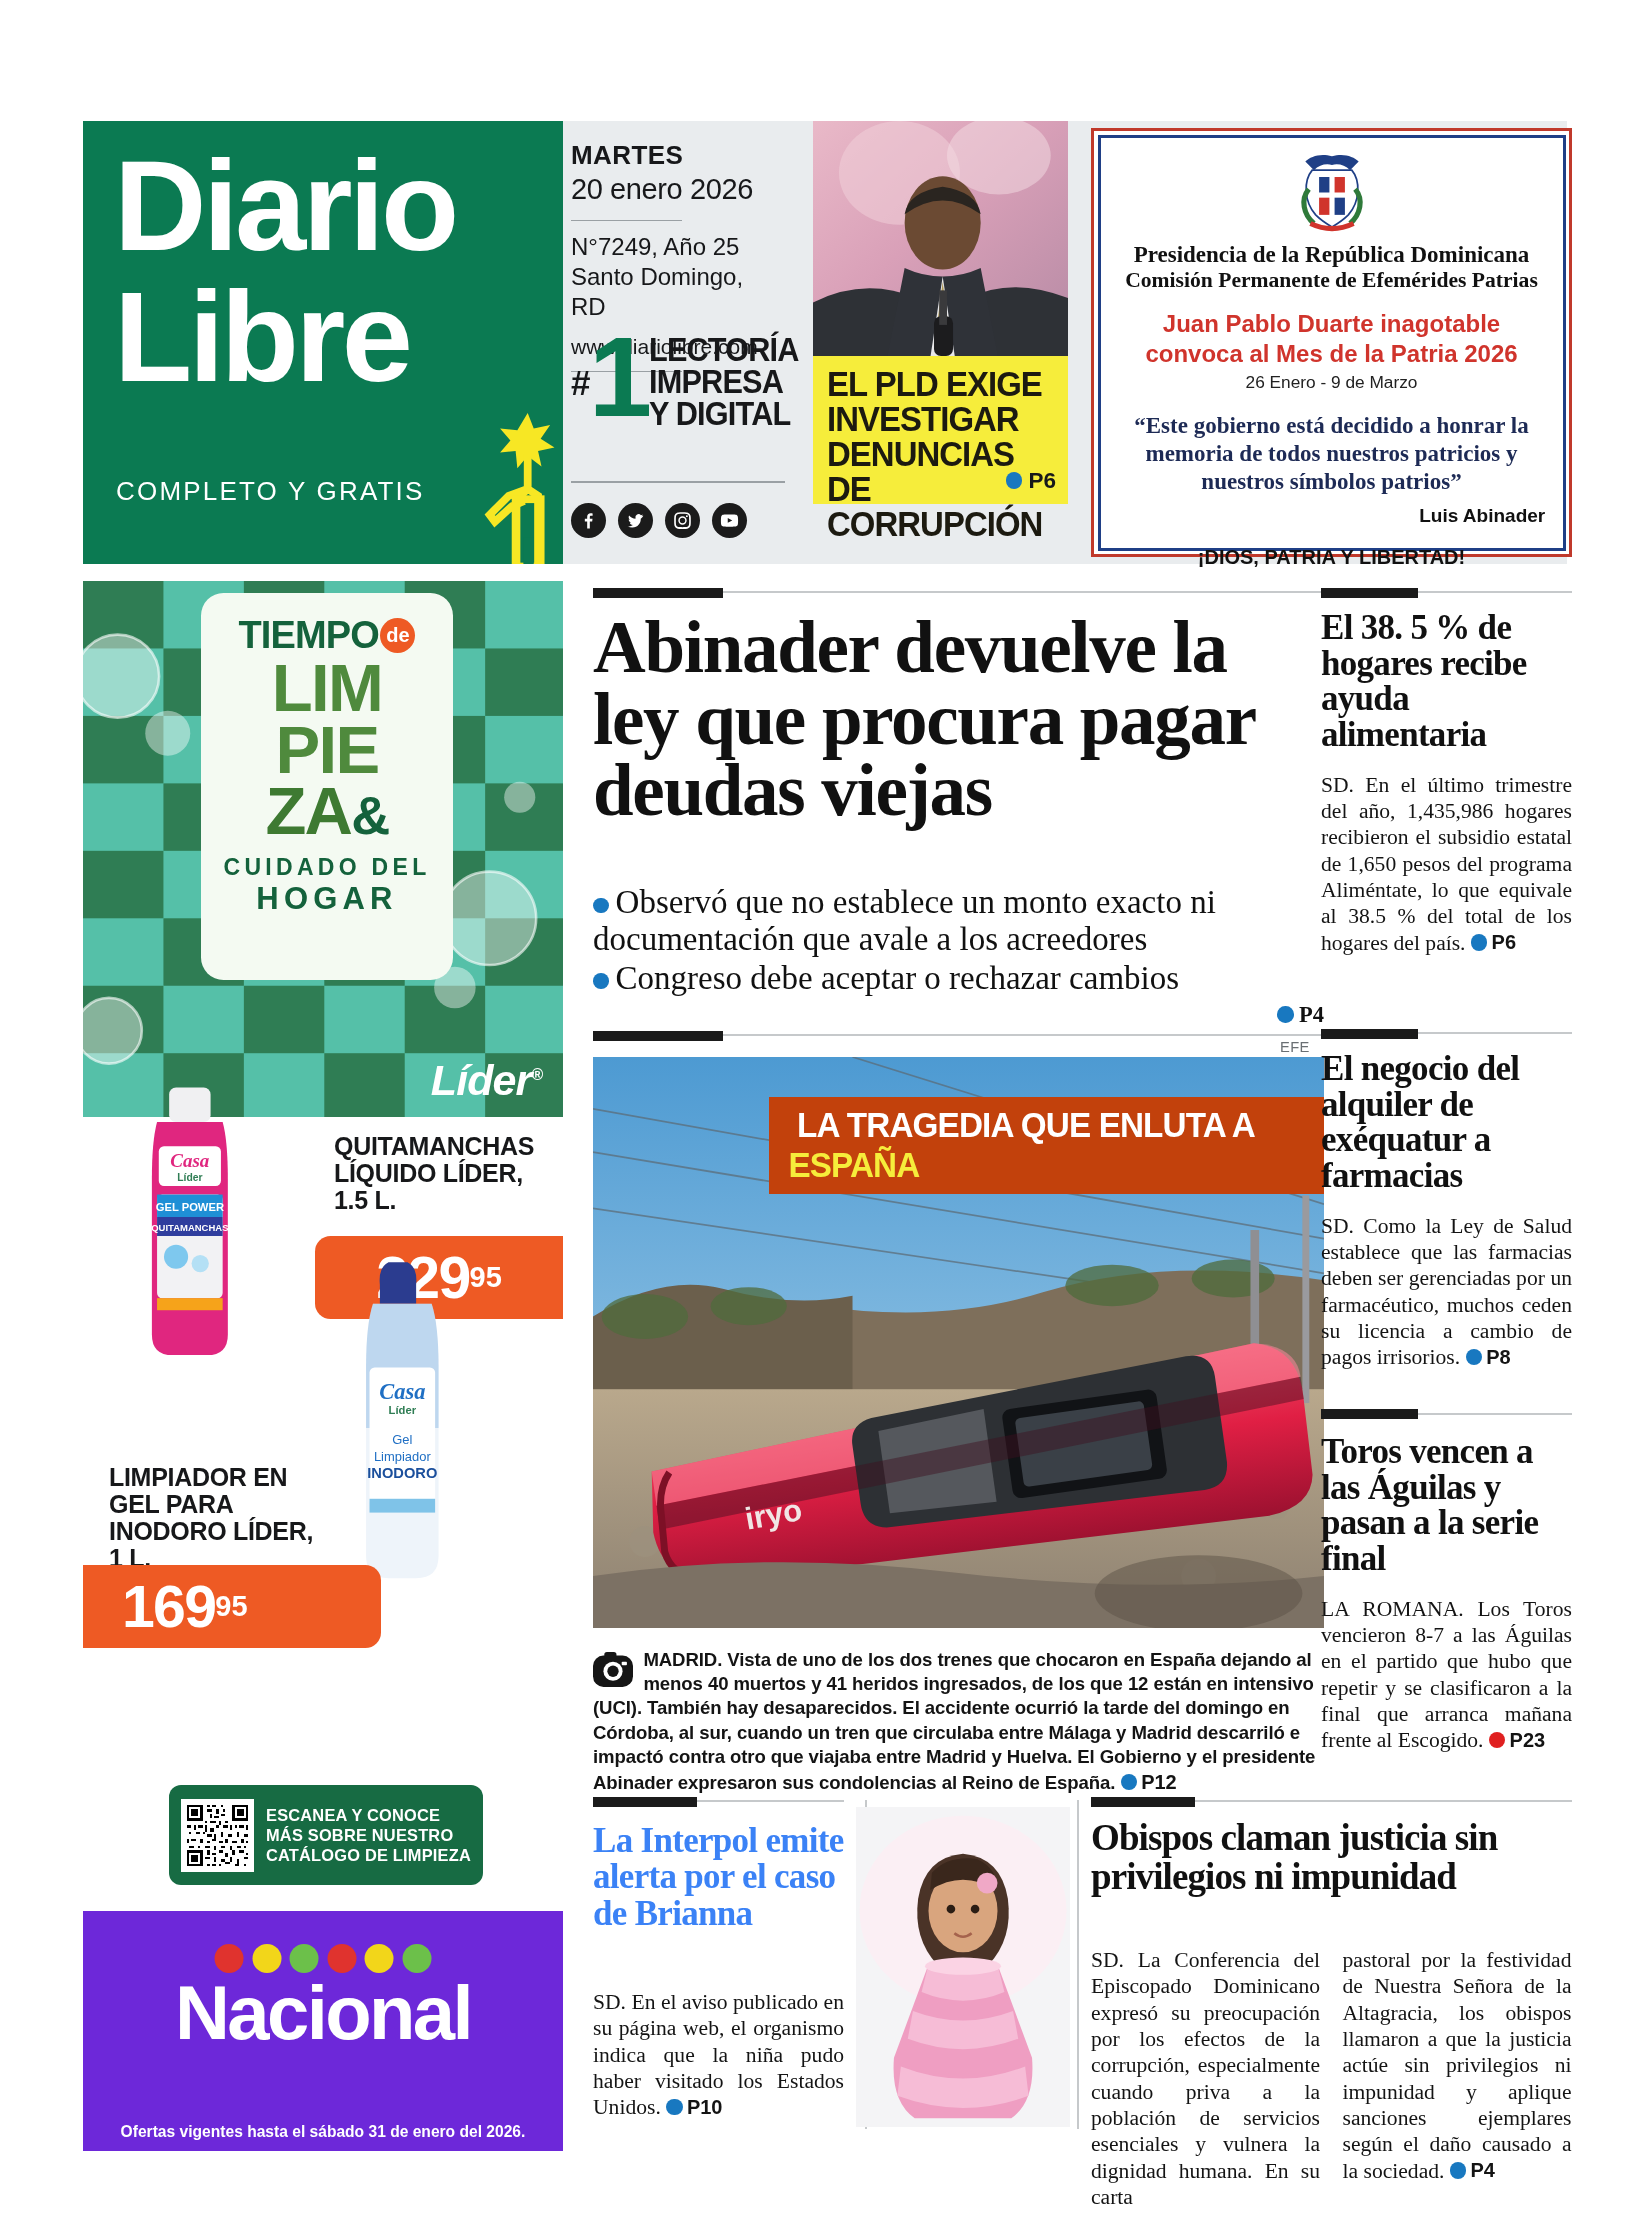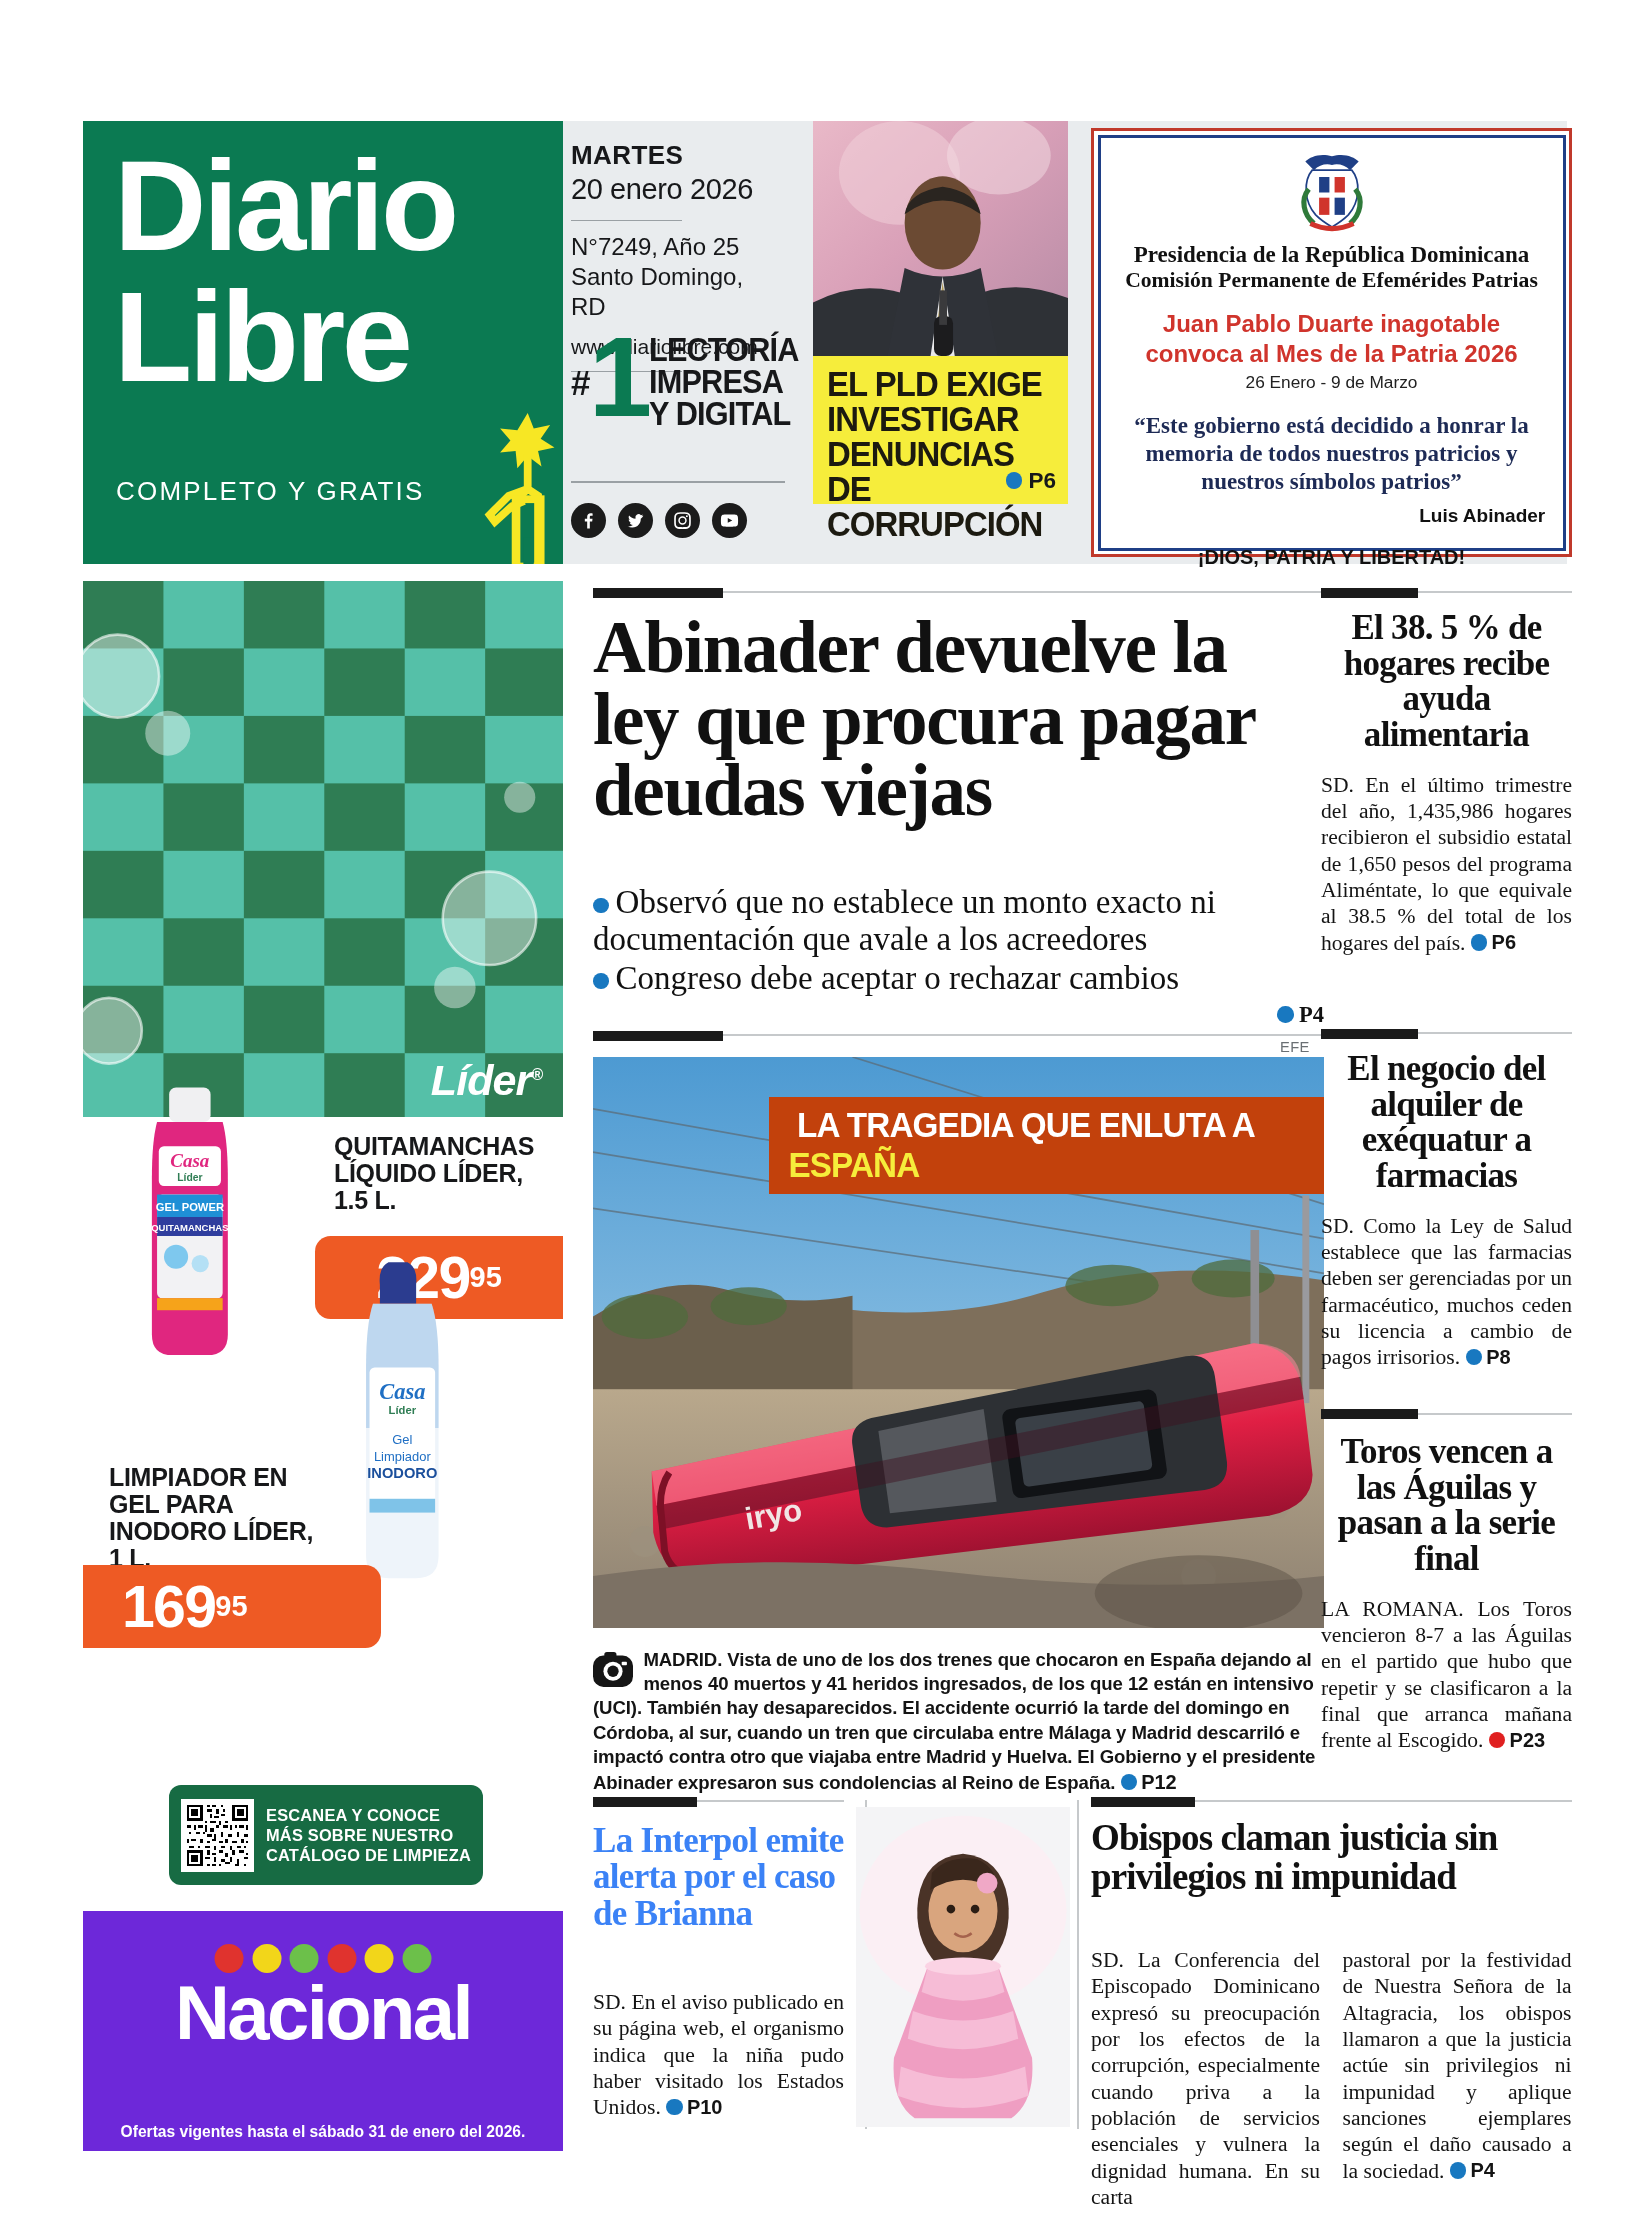--- a/index.html
+++ b/index.html
@@ -107,21 +107,21 @@
   .photo{position:absolute;left:593px;top:1057px;width:731px;height:571px;overflow:hidden;background:#8ab4d8;}
   .photo-banner{position:absolute;left:176px;top:40px;background:#c2410c;padding:7.8px 15.6px 9.5px 15.6px;}
   .photo-banner span{color:#fff;font-size:35px;font-weight:800;letter-spacing:-0.9px;transform:scaleX(.95);display:inline-block;}
   .photo-banner .hl{color:#f6ed3b;}
 
   .caption{position:absolute;left:593px;top:1648px;width:731px;font-size:18.6px;line-height:1.30;color:#141414;font-weight:600;letter-spacing:-0.1px;}
   .camicon{float:left;width:40px;height:35px;margin:3.5px 10.4px 1.7px 0;}
 
   
   .rc{position:absolute;width:251px;left:1321px;}
-  .rc-h{font-family:"Liberation Serif", serif;font-weight:700;font-size:35px;line-height:1.02;color:#111;letter-spacing:-0.7px;text-align:center;}
+  .rc-h{font-family:"Liberation Serif", serif;font-weight:700;font-size:35px;line-height:1.02;color:#111;letter-spacing:-0.7px;}
   .rc-b{font-family:"Liberation Serif", serif;font-size:21.6px;line-height:1.22;color:#141414;text-align:justify;margin-top:19px;}
   .pg{display:inline-flex;align-items:center;gap:4.3px;font-family:"Liberation Sans",sans-serif;font-size:20px;font-weight:800;vertical-align:-0.9px;}
 
   
   .bl-h{position:absolute;left:593px;top:1823px;width:251px;font-family:"Liberation Serif", serif;font-weight:700;font-size:35px;line-height:1.04;color:#3b82f6;letter-spacing:-0.7px;}
   .bl-b{position:absolute;left:593px;top:1989px;width:251px;font-family:"Liberation Serif", serif;font-size:21.6px;line-height:1.22;color:#141414;text-align:justify;}
   .kidphoto{position:absolute;left:856px;top:1807px;width:214px;height:320px;overflow:hidden;background:#efefef;}
   .br-h{position:absolute;left:1091px;top:1819px;width:481px;font-family:"Liberation Serif", serif;font-weight:700;font-size:37px;line-height:1.05;color:#111;letter-spacing:-0.9px;}
   .br-cols{position:absolute;left:1091px;top:1947px;width:481px;display:flex;gap:22.5px;}
   .br-cols div{width:229px;font-family:"Liberation Serif", serif;font-size:21.6px;line-height:1.22;color:#141414;text-align:justify;}
@@ -286,20 +286,30 @@
           <circle cx="430" cy="470" r="24"></circle>
             <circle cx="30" cy="520" r="38"></circle>
             <circle cx="505" cy="250" r="18"></circle>
         </g>
         <g fill="none" stroke="#ffffff" stroke-width="3" opacity=".6">
           <circle cx="40" cy="110" r="48"></circle>
             <circle cx="470" cy="390" r="54"></circle>
             <circle cx="30" cy="520" r="38"></circle>
         </g>
       </svg>
+      <div class="ad-card">
+        <div>
+          <span class="ad-tiempo">TIEMPO</span><span class="ad-de">de</span>
+        </div>
+        <div class="ad-big">LIM</div>
+        <div class="ad-big">PIE</div>
+        <div class="ad-big dark"><span>ZA</span><span class="ad-amp">&amp;</span></div>
+        <div class="ad-cuid">CUIDADO DEL</div>
+        <div class="ad-hogar">HOGAR</div>
+      </div>
       <div class="lider"><span>Líder</span><sup>®</sup></div>
     </div>
 
     <div class="prod1">
       <svg class="bottle" style="left:24px;top:-26px;" width="164" height="285" viewBox="0 0 190 330">
         <rect x="72" y="4" width="48" height="40" rx="8" fill="#f0f0f2"></rect>
         <path d="M58 44 Q52 66 52 110 L52 290 Q52 314 76 314 L116 314 Q140 314 140 290 L140 110 Q140 66 134 44 Z" fill="#e0267f"></path>
         <rect x="58" y="128" width="76" height="120" rx="6" fill="#f2f2f4"></rect>
         <rect x="58" y="128" width="76" height="26" fill="#1f8fd6"></rect>
         <text x="96" y="147" font-size="13" fill="#fff" text-anchor="middle" font-family="Liberation Sans" font-weight="bold">GEL POWER</text>

